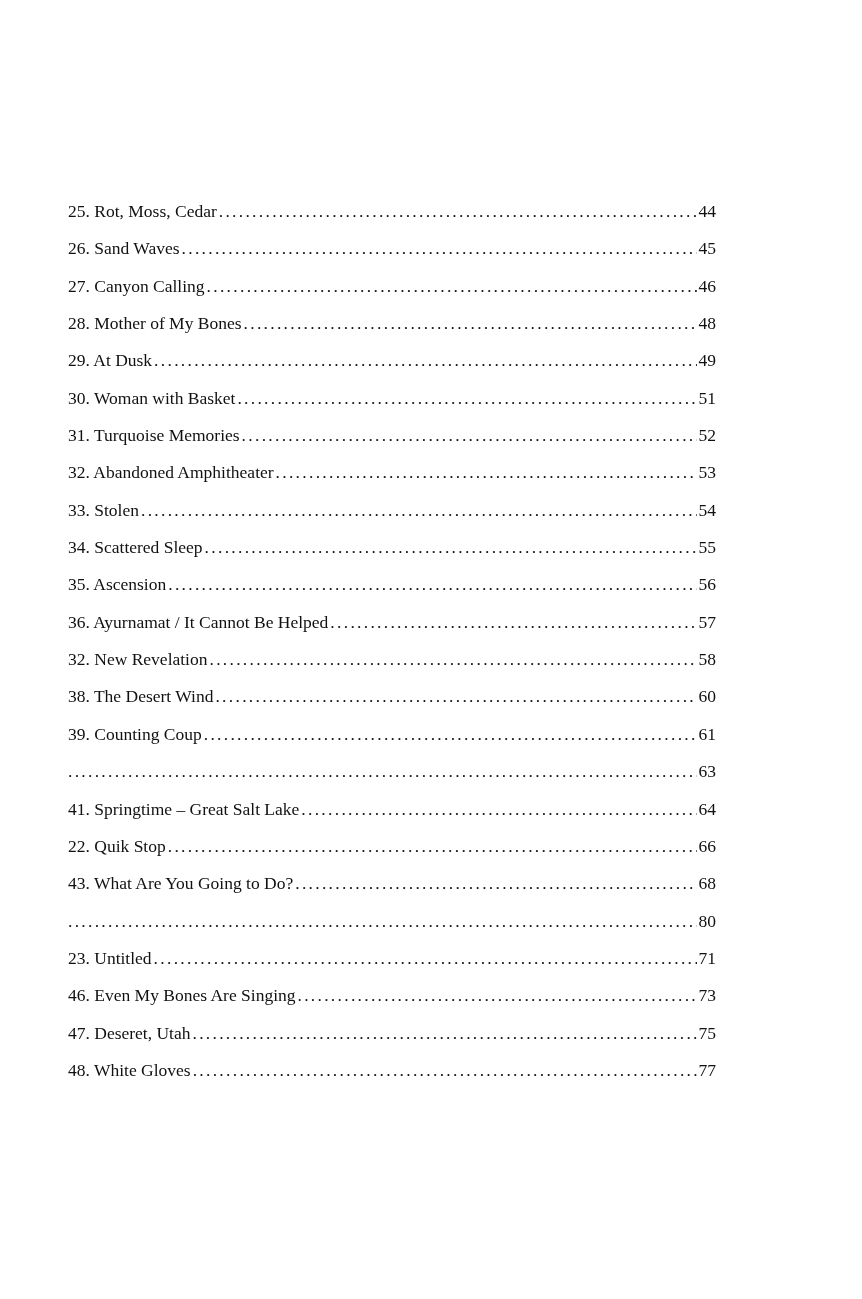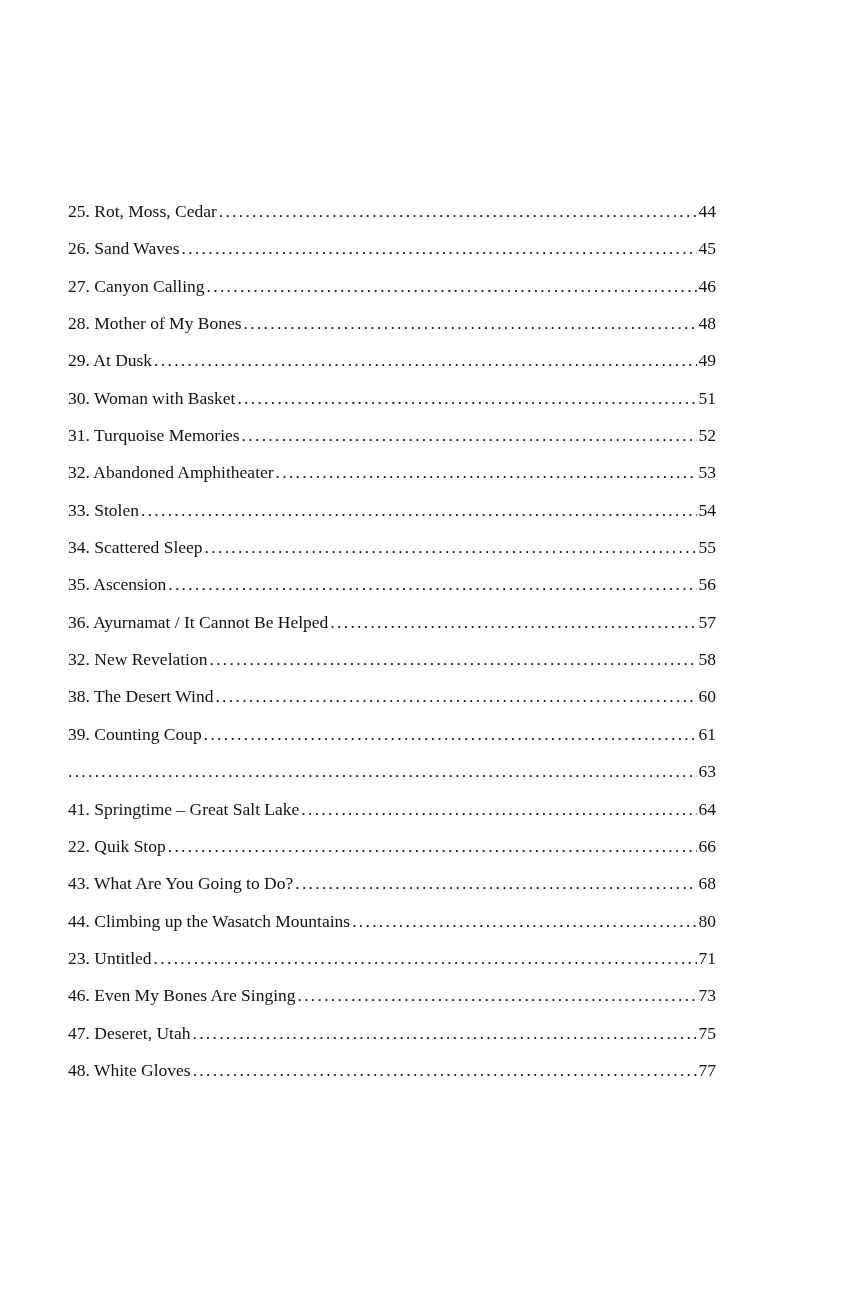--- a/index.html
+++ b/index.html
@@ -147,21 +147,20 @@
     <span class="entry-label">22. Quik Stop</span>
     <span class="leader" aria-hidden="true">................................................................................................................................................................................................................................................</span>
     <span class="page-num">66</span>
   </li>
       <li class="toc-row">
     <span class="entry-label">43. What Are You Going to Do?</span>
     <span class="leader" aria-hidden="true">................................................................................................................................................................................................................................................</span>
     <span class="page-num">68</span>
   </li>
       <li class="toc-row">
-    <span class="entry-label">44. Climbing up the Wasatch Mountains</span>
     <span class="leader" aria-hidden="true">................................................................................................................................................................................................................................................</span>
     <span class="page-num">80</span>
   </li>
       <li class="toc-row">
     <span class="entry-label">23. Untitled</span>
     <span class="leader" aria-hidden="true">................................................................................................................................................................................................................................................</span>
     <span class="page-num">71</span>
   </li>
       <li class="toc-row">
     <span class="entry-label">46. Even My Bones Are Singing</span>

